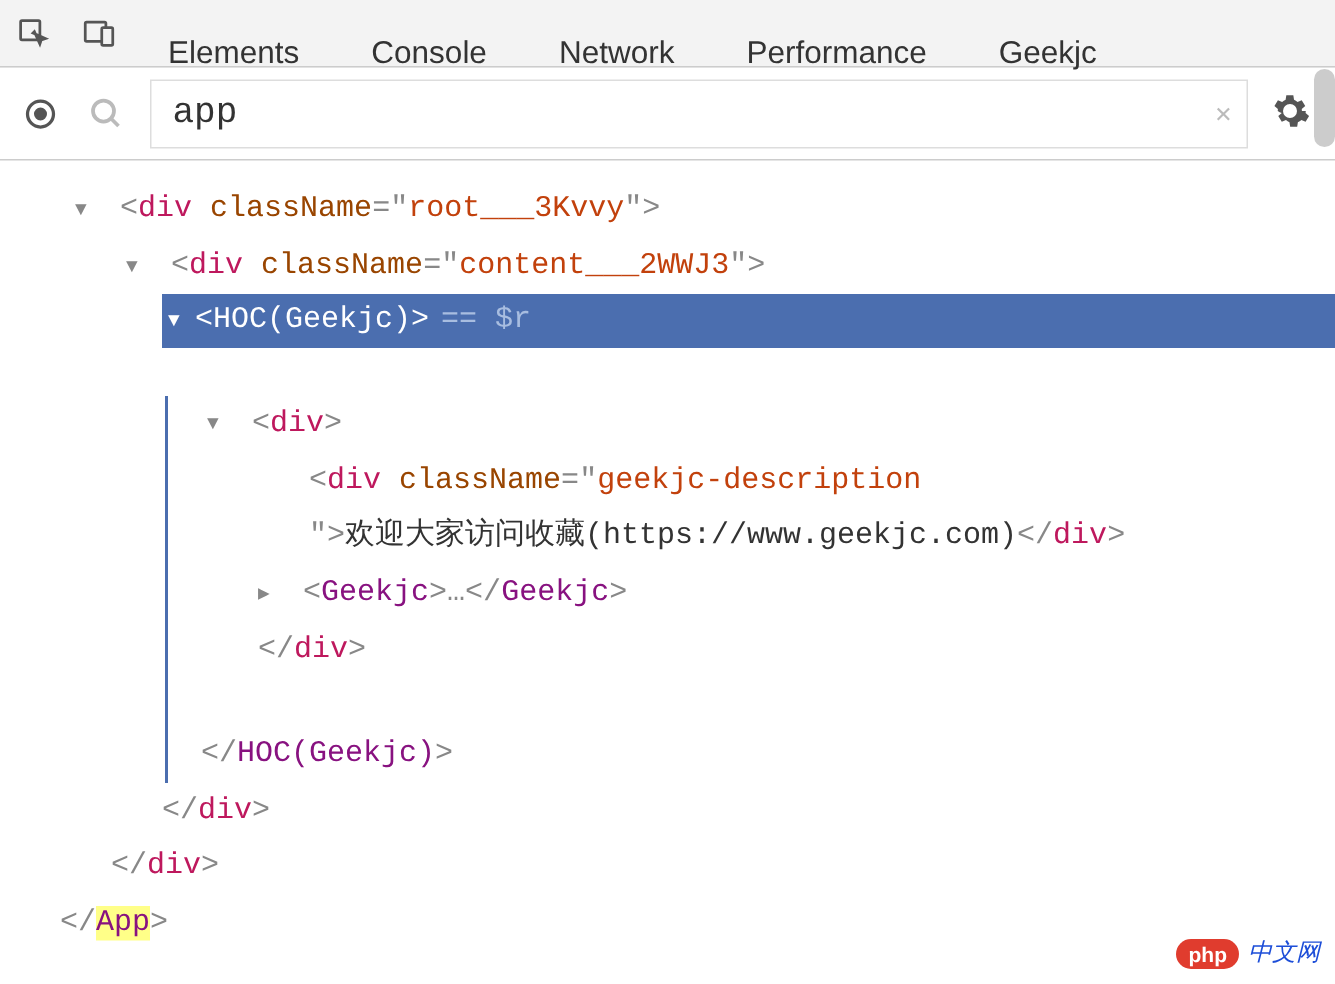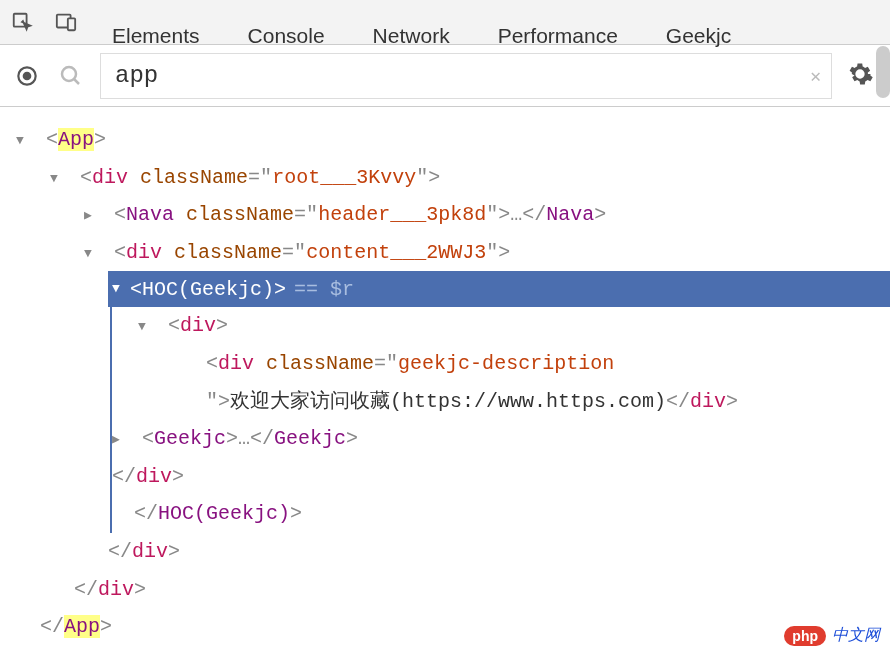--- a/index.html
+++ b/index.html
@@ -112,22 +112,22 @@
     .vline-wrap {
       border-left: 2px solid #4b6eaf;
       margin-left: 2px;
       padding-left: 0;
     }
     .text-content { color: #333; }
     .indent0 { padding-left: 8px; }
     .indent1 { padding-left: 42px; }
     .indent2 { padding-left: 76px; }
     .indent3s { padding-left: 100px; }
-    .indent4 { padding-left: 26px; }
-    .indent5 { }
+    .indent4 { padding-left: 26px; margin-top: 32px; }
+    .indent5 { padding-left: 60px; }
     .indent6 { padding-left: 94px; }
     .watermark {
       position: absolute;
       right: 10px;
       bottom: 10px;
       display: flex;
       align-items: center;
       gap: 6px;
       font-family: sans-serif;
       justify-content: space-between;
@@ -194,36 +194,27 @@
     <span class="search-clear">✕</span>
   </div>
   <div class="gear-icon">
     <svg width="28" height="28" viewBox="0 0 24 24" fill="currentColor">
         <path d="M12 8a4 4 0 100 8 4 4 0 000-8zm9 4a7 7 0 01-.1 1.2l2 1.6-2 3.4-2.4-1a7 7 0 01-2 1.2l-.4 2.6h-4l-.4-2.6a7 7 0 01-2-1.2l-2.4 1-2-3.4 2-1.6A7 7 0 015 12a7 7 0 01.1-1.2l-2-1.6 2-3.4 2.4 1a7 7 0 012-1.2L9.9 3h4l.4 2.6a7 7 0 012 1.2l2.4-1 2 3.4-2 1.6c.1.4.1.8.1 1.2z"></path>
       </svg>
   </div>
 </div>
 
 <div class="tree">
-  <div class="node indent0">
-    <span class="tri open"></span>
-    <span class="angle">&lt;</span><span class="cname-comp"><span class="hl">App</span></span><span class="angle">&gt;</span>
-  </div>
 
   <div class="node indent1">
     <span class="tri open"></span>
     <span class="angle">&lt;</span><span class="cname">div</span>
     <span class="attr">className</span><span class="eq">=</span><span class="angle">"</span><span class="val">root___3Kvvy</span><span class="angle">"</span><span class="angle">&gt;</span>
   </div>
 
-  <div class="node indent2">
-    <span class="tri closed"></span>
-    <span class="angle">&lt;</span><span class="cname-comp">Nava</span>
-    <span class="attr">className</span><span class="eq">=</span><span class="angle">"</span><span class="val">header___3pk8d</span><span class="angle">"</span><span class="angle">&gt;</span><span class="ellips">…</span><span class="angle">&lt;/</span><span class="cname-comp">Nava</span><span class="angle">&gt;</span>
-  </div>
 
   <div class="node indent2">
     <span class="tri open"></span>
     <span class="angle">&lt;</span><span class="cname">div</span>
     <span class="attr">className</span><span class="eq">=</span><span class="angle">"</span><span class="val">content___2WWJ3</span><span class="angle">"</span><span class="angle">&gt;</span>
   </div>
 
   <div style="margin-left:100px;">
     <div class="selected-row">
       <span class="tri open"></span>
@@ -234,21 +225,21 @@
     </div>
 
     <div class="vline-wrap">
       <div class="node indent4">
         <span class="tri open"></span>
         <span class="angle">&lt;</span><span class="cname">div</span><span class="angle">&gt;</span>
       </div>
 
       <div class="node indent6" style="white-space:normal; padding-right:20px;">
         <span class="angle">&lt;</span><span class="cname">div</span>
-        <span class="attr">className</span><span class="eq">=</span><span class="angle">"</span><span class="val">geekjc-description</span><br><span class="angle" style="margin-left:0;">"&gt;</span><span class="text-content">欢迎大家访问收藏(https://www.https.com)</span><span class="angle">&lt;/</span><span class="cname">div</span><span class="angle">&gt;</span>
+        <span class="attr">className</span><span class="eq">=</span><span class="angle">"</span><span class="val">geekjc-description</span><br><span class="angle" style="margin-left:0;">"&gt;</span><span class="text-content">欢迎大家访问收藏(https://www.geekjc.com)</span><span class="angle">&lt;/</span><span class="cname">div</span><span class="angle">&gt;</span>
       </div>
 
       <div class="node indent5">
         <span class="tri closed"></span>
         <span class="angle">&lt;</span><span class="cname-comp">Geekjc</span><span class="angle">&gt;</span><span class="ellips">…</span><span class="angle">&lt;/</span><span class="cname-comp">Geekjc</span><span class="angle">&gt;</span>
       </div>
 
       <div class="node indent5">
         <span class="angle">&lt;/</span><span class="cname">div</span><span class="angle">&gt;</span>
       </div>

